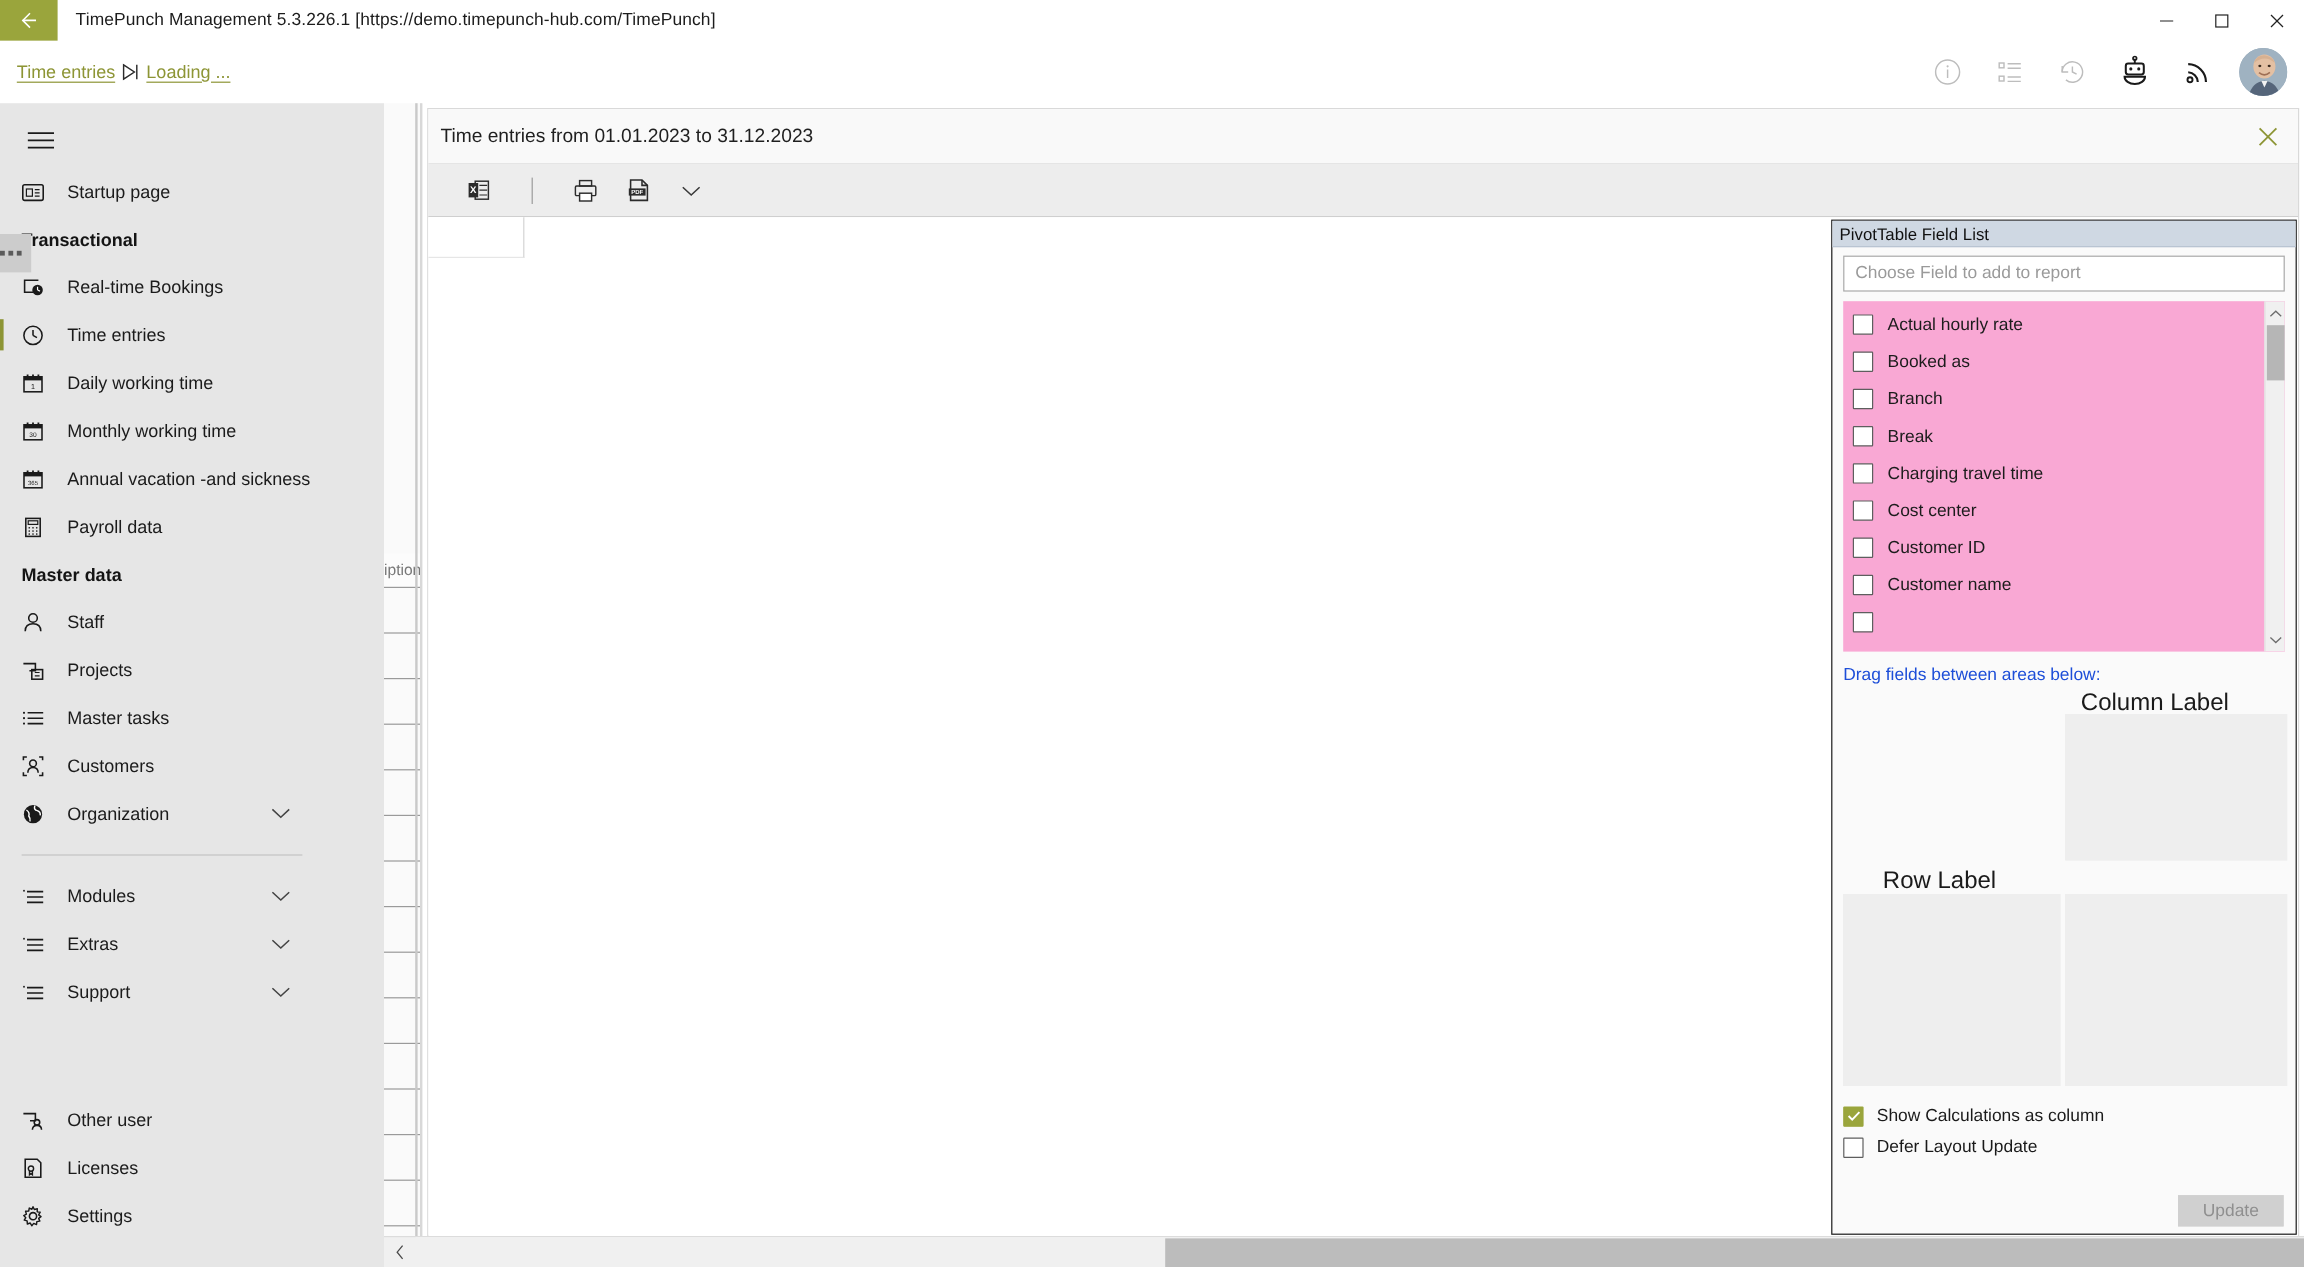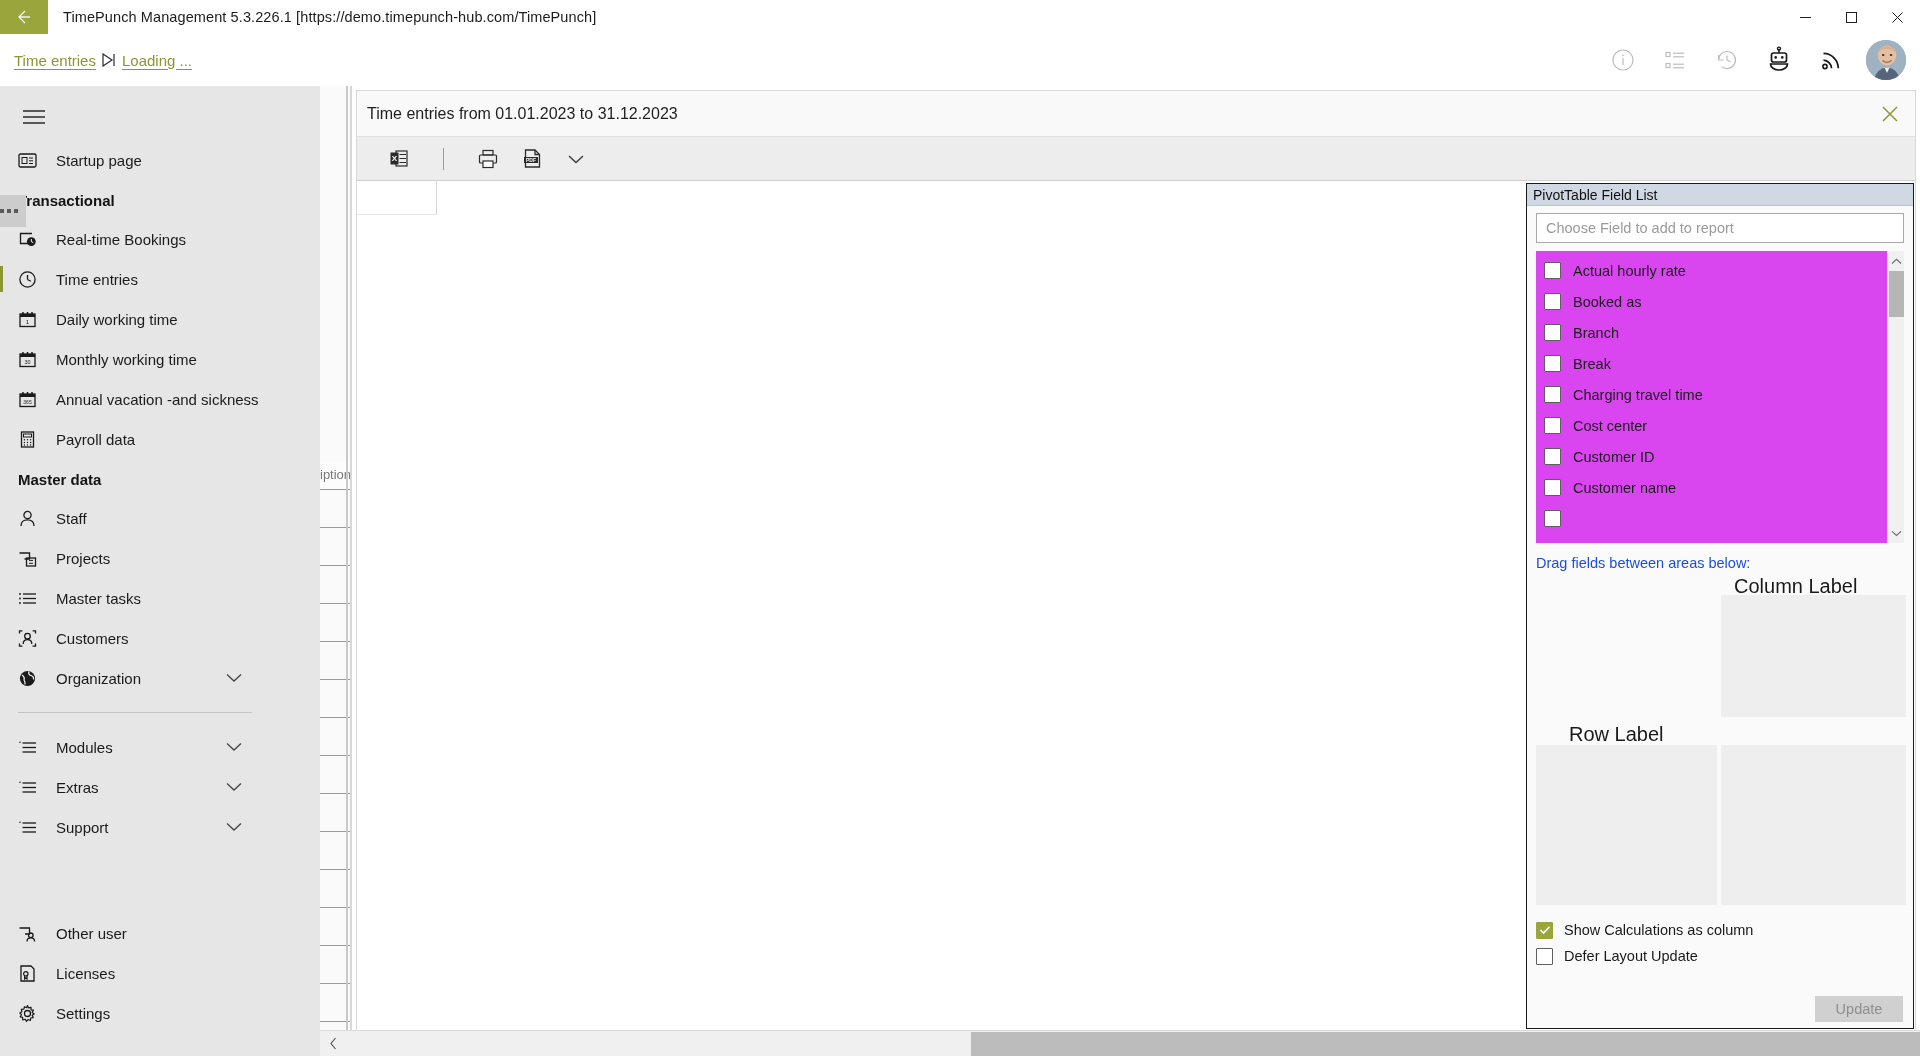--- a/index.html
+++ b/index.html
@@ -184,21 +184,21 @@
     background: #ffffff; display: flex; align-items: center;
   }
   .pivot-search input {
     border: 0; outline: 0; width: 100%; height: 100%;
     padding: 0 9px; font-size: 14.5px; color: #222;
     font-family: "Liberation Sans", sans-serif; background: transparent;
   }
   .pivot-search input::placeholder { color: #9a9a9a; }
   .field-wrap {
     position: relative; margin: 8px 9px 0 9px; height: 292px;
-    background: #d946ef; overflow: hidden; display: flex;
+    background: #f9a8d4; overflow: hidden; display: flex;
   }
   .field-list { flex: 1 1 auto; overflow: hidden; padding-top: 4px; }
   .field-row {
     display: flex; align-items: center; height: 31px;
     padding-left: 8px; cursor: pointer; font-size: 14.5px; color: #1c1c1c;
   }
   .cbox {
     width: 17px; height: 17px; border: 1px solid #5e5e5e; background: #fff;
     flex: 0 0 17px; margin-right: 12px; border-radius: 1px;
   }

